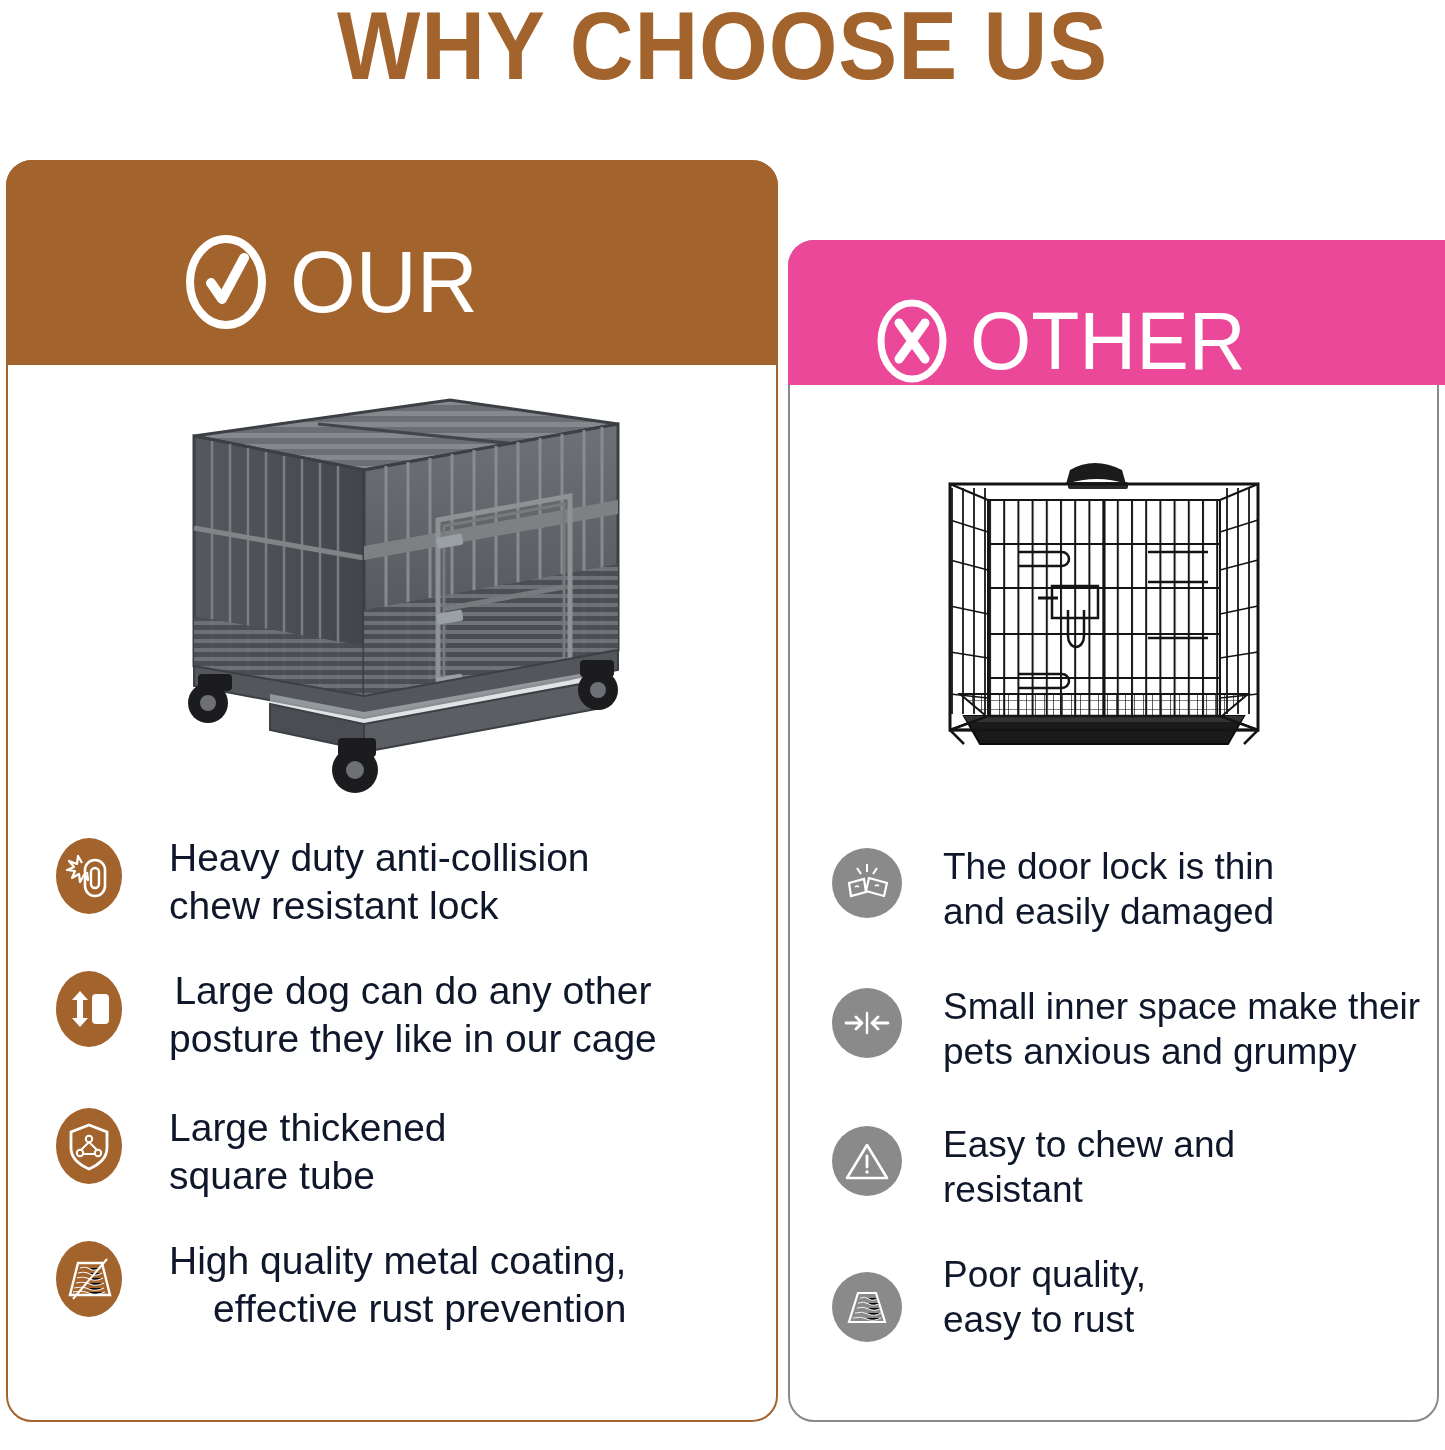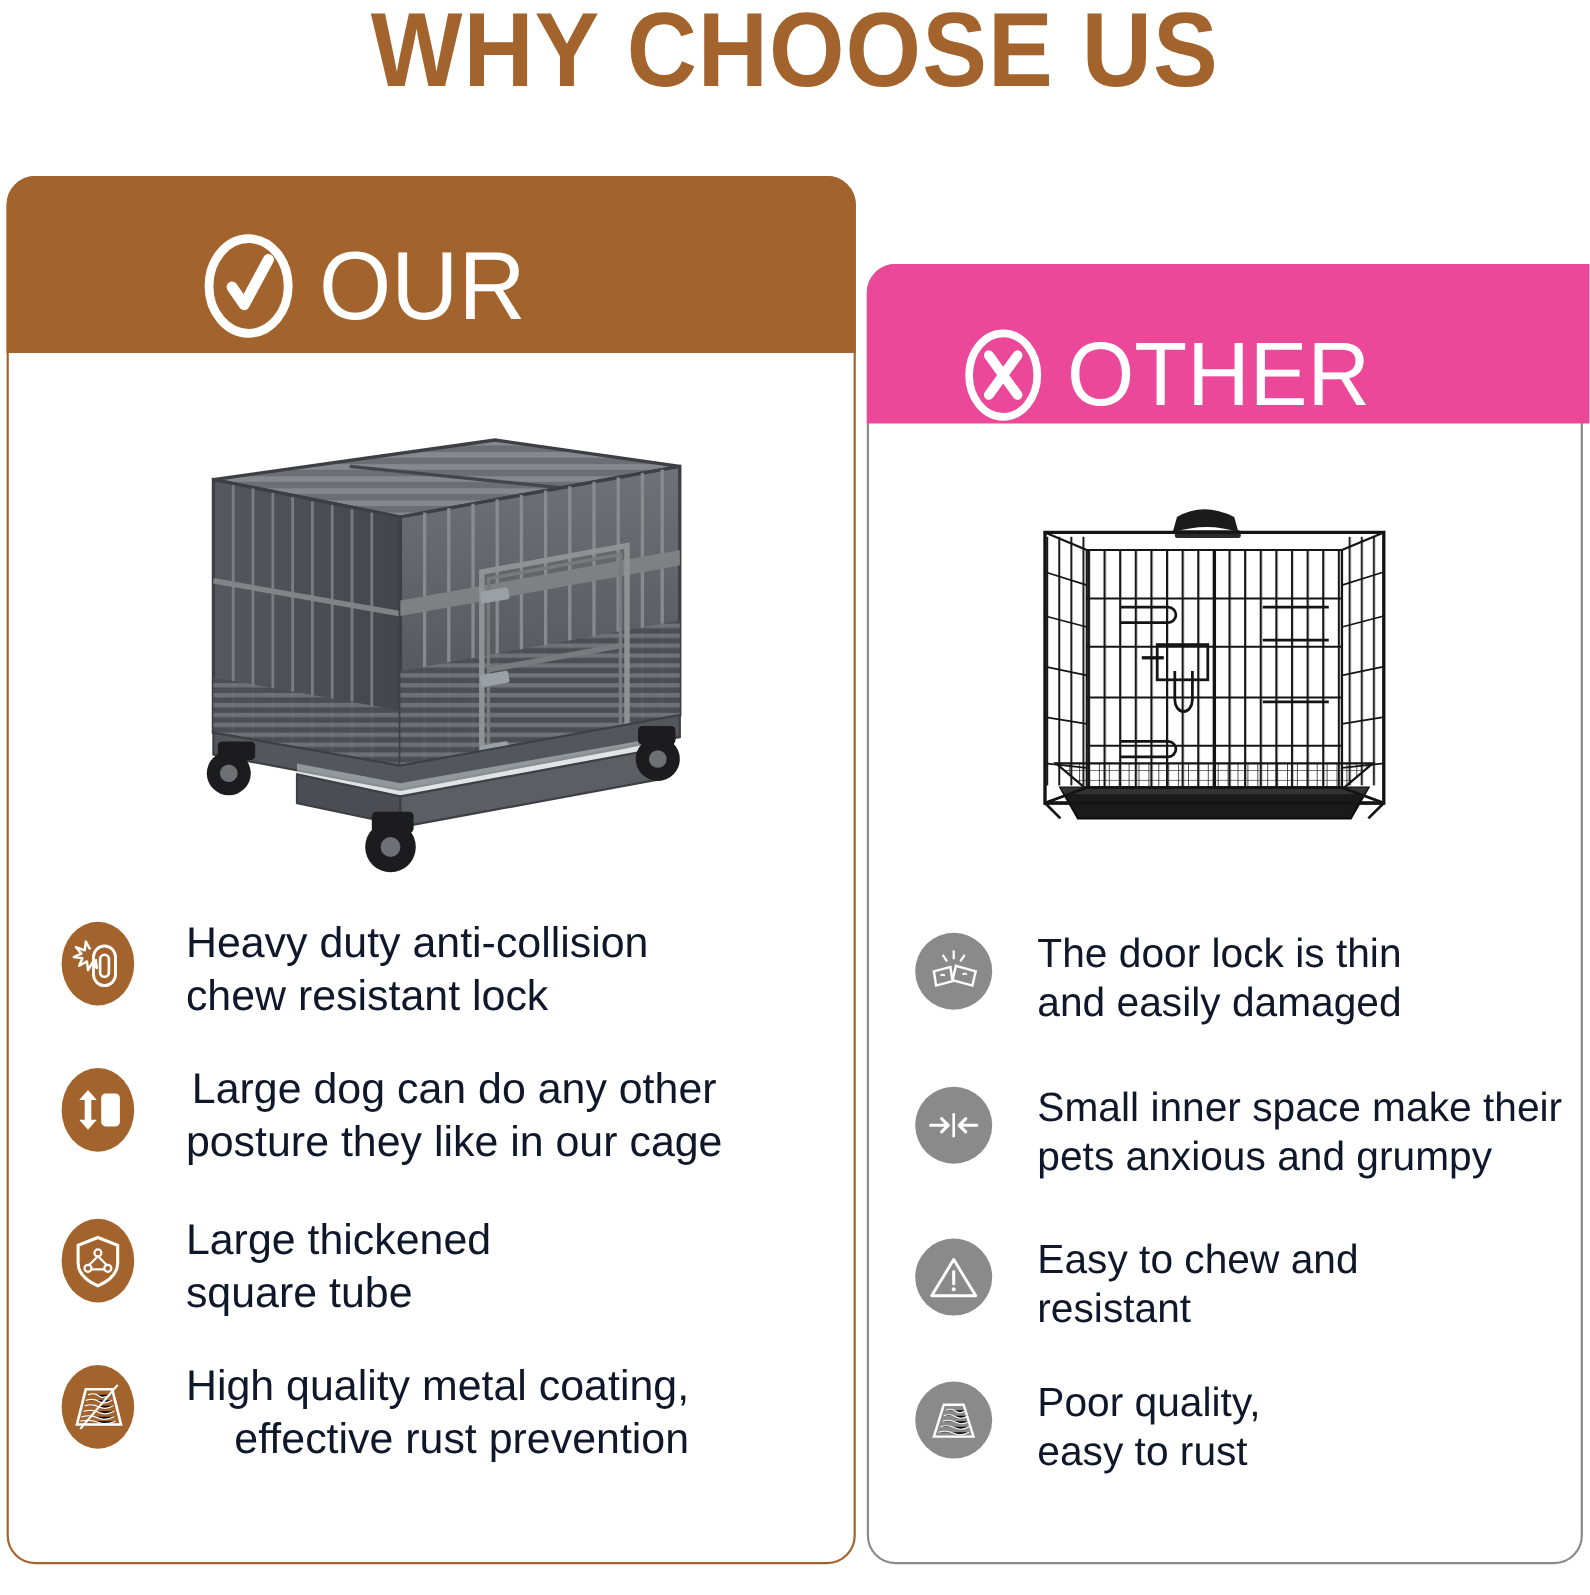--- a/index.html
+++ b/index.html
@@ -39,21 +39,21 @@
     border:2px solid #8a8a8a;
     border-radius:26px;
   }
 
   
   .band{
     position:absolute;box-sizing:border-box;
     display:flex;align-items:center;
   }
   .band-our{
-    left:6px;top:160px;width:772px;height:161px;
+    left:6px;top:160px;width:772px;height:205px;
     background:#a3632c;
     border-radius:26px 26px 0 0;
   }
   .band-other{
     left:788px;top:240px;width:786px;height:145px;
     background:#ec4899;
     border-radius:26px 26px 0 0;
   }
 
   .band-inner{display:flex;align-items:center;gap:18px;}
@@ -415,21 +415,21 @@
         <svg width="46" height="42" viewBox="0 0 46 42">
           <path d="M23 5 L43 38 H3 z" fill="none" stroke="#ffffff" stroke-width="2.6" stroke-linejoin="round"></path>
           <line x1="23" y1="16" x2="23" y2="27" stroke="#ffffff" stroke-width="2.8" stroke-linecap="round"></line>
           <circle cx="23" cy="32" r="1.8" fill="#ffffff"></circle>
         </svg>
       </span>
       <span class="feat-text">Easy to chew and
 resistant</span>
     </div>
 
-    <div class="feature" style="top:408px;">
+    <div class="feature" style="top:408px;align-items:flex-end;">
       <span class="feat-icon">
         <svg width="46" height="42" viewBox="0 0 46 42">
           <polygon points="14,7 32,7 41,36 5,36" fill="none" stroke="#ffffff" stroke-width="2.2"></polygon>
           <g stroke="#ffffff" stroke-width="1" opacity="0.95">
             <path d="M16 12 q5 -2 9 1 t9 -1"></path>
             <path d="M14 17 q6 -2 11 1 t11 -1"></path>
             <path d="M13 22 q6 -2 12 1 t12 -1"></path>
             <path d="M11 27 q7 -2 13 1 t13 -1"></path>
             <path d="M9 32 q8 -2 14 1 t14 -1"></path>
           </g>

